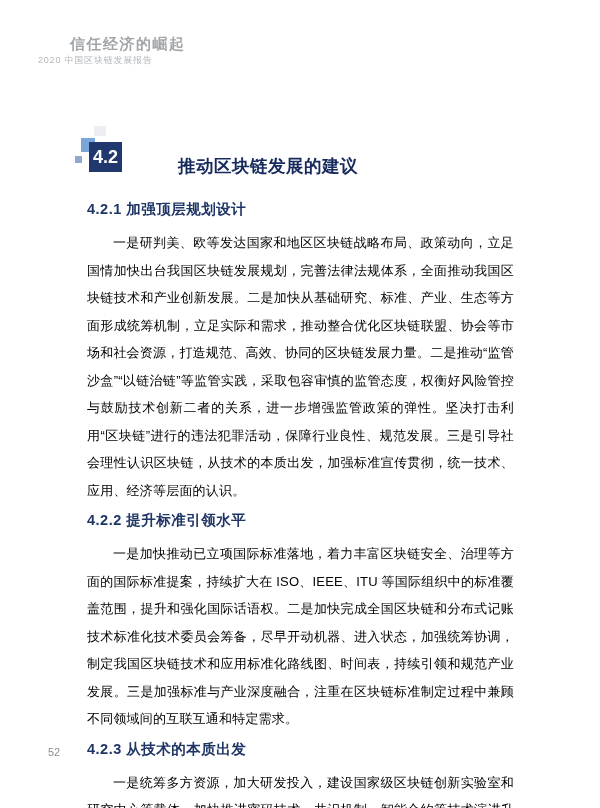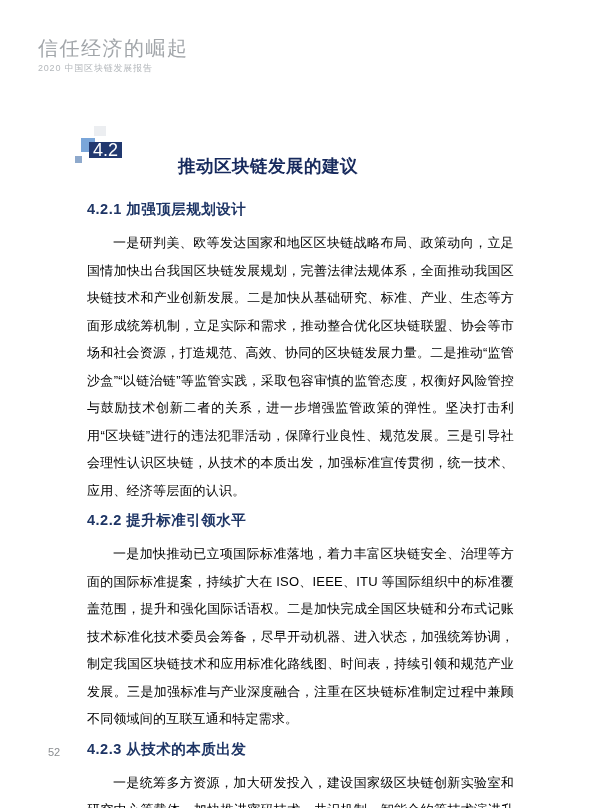--- a/index.html
+++ b/index.html
@@ -8,43 +8,44 @@
     width: 600px;
     height: 808px;
     background: #ffffff;
     overflow: hidden;
     font-family: "Liberation Sans", "DejaVu Sans", sans-serif;
   }
 
   
   .brand { position: absolute; top: 35px; left: 38px; }
   .brand-logo {
-    font-size: 20px;
-    font-weight: 400;
+    font-size: 15px;
+    font-weight: 700;
     letter-spacing: 1.5px;
     color: #a2a6aa;
+    margin-left: 32px;
   }
   .brand-sub {
     margin-top: 0;
     font-size: 9px;
     letter-spacing: 0.8px;
     color: #b4b8bc;
   }
 
   
   .section-header { position: absolute; top: 125px; left: 75px; width: 460px; height: 60px; }
   .deco-gray  { position: absolute; left: 19px; top: 1px;  width: 12px; height: 10px; background: #eceef1; }
   .deco-light { position: absolute; left: 6px;  top: 13px; width: 14px; height: 14px; background: #7aa6d9; }
   .deco-small { position: absolute; left: 0px;  top: 31px; width: 7px;  height: 7px;  background: #8ea9cc; }
   .badge {
     position: absolute; left: 14px; top: 17px;
-    width: 33px; height: 16px;
+    width: 33px; height: 30px;
     background: #21386f;
     color: #ffffff;
-    font-size: 18px; font-weight: normal;
+    font-size: 18px; font-weight: bold;
     display: flex; align-items: center; justify-content: center;
   }
   .section-title {
     position: absolute; left: 95px; top: 21px;
     margin: 8px;
     font-size: 17.5px; font-weight: bold;
     color: #16295c;
     letter-spacing: 0.5px;
     white-space: nowrap;
   }

